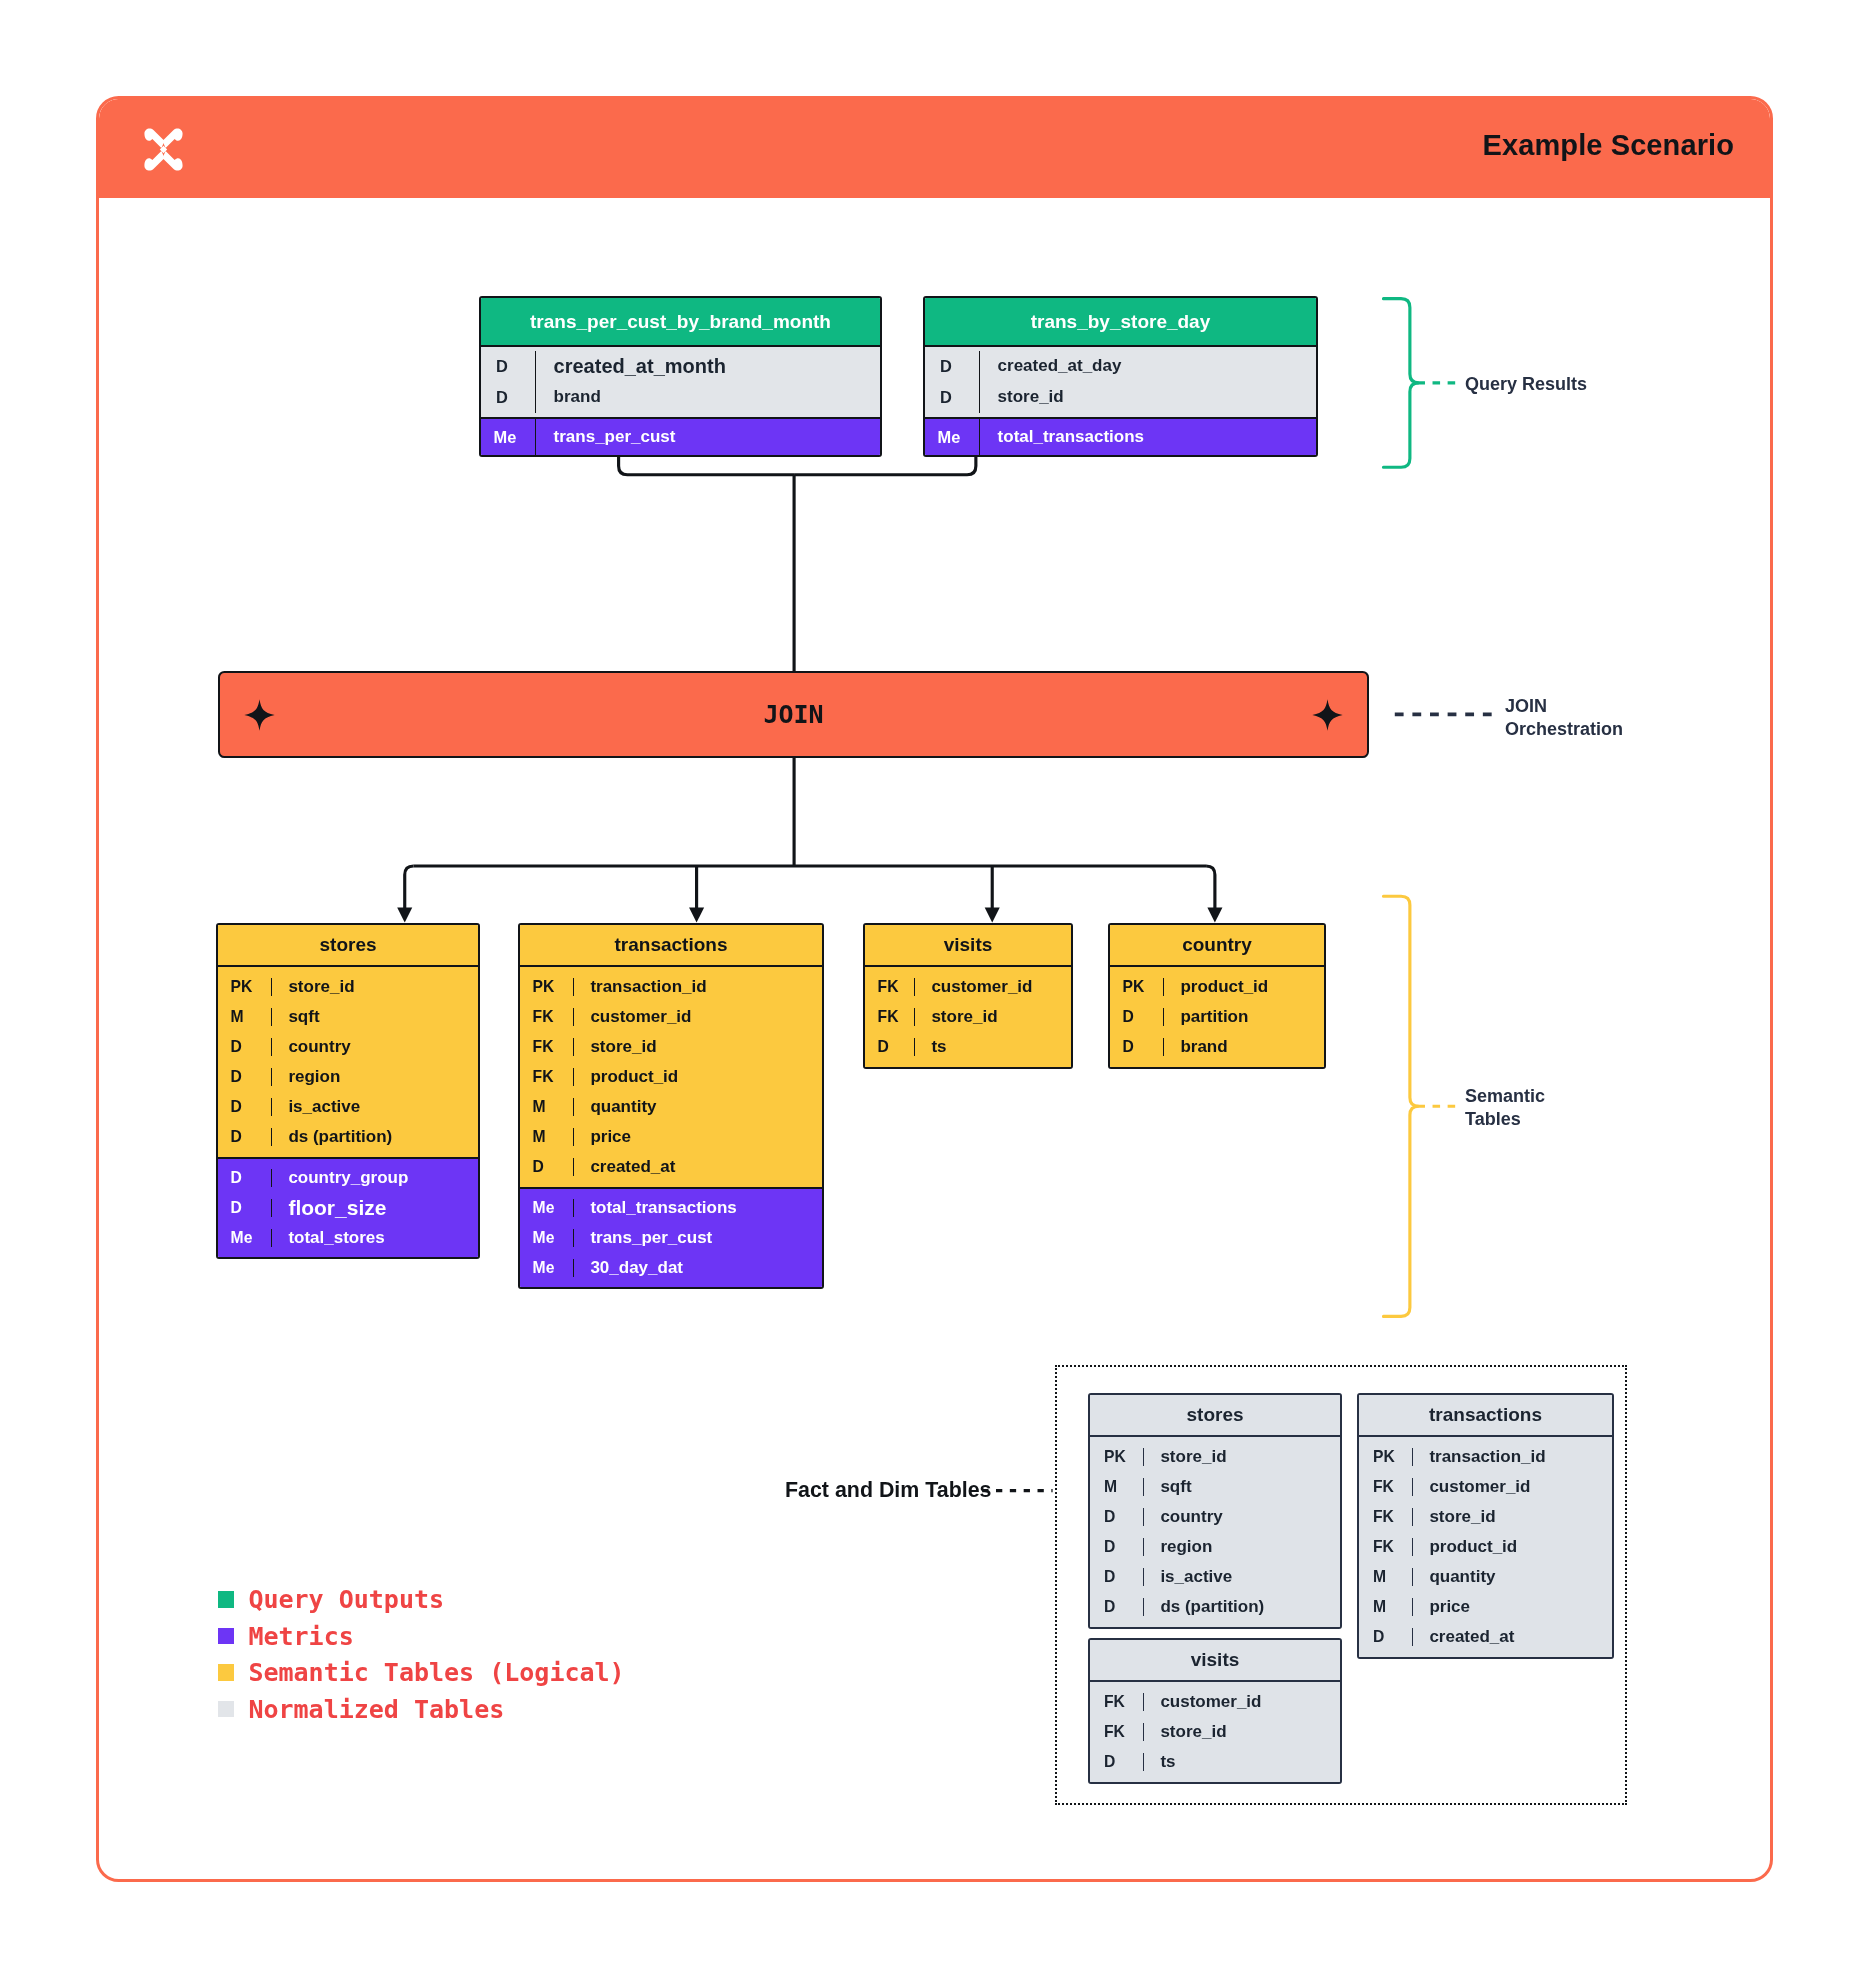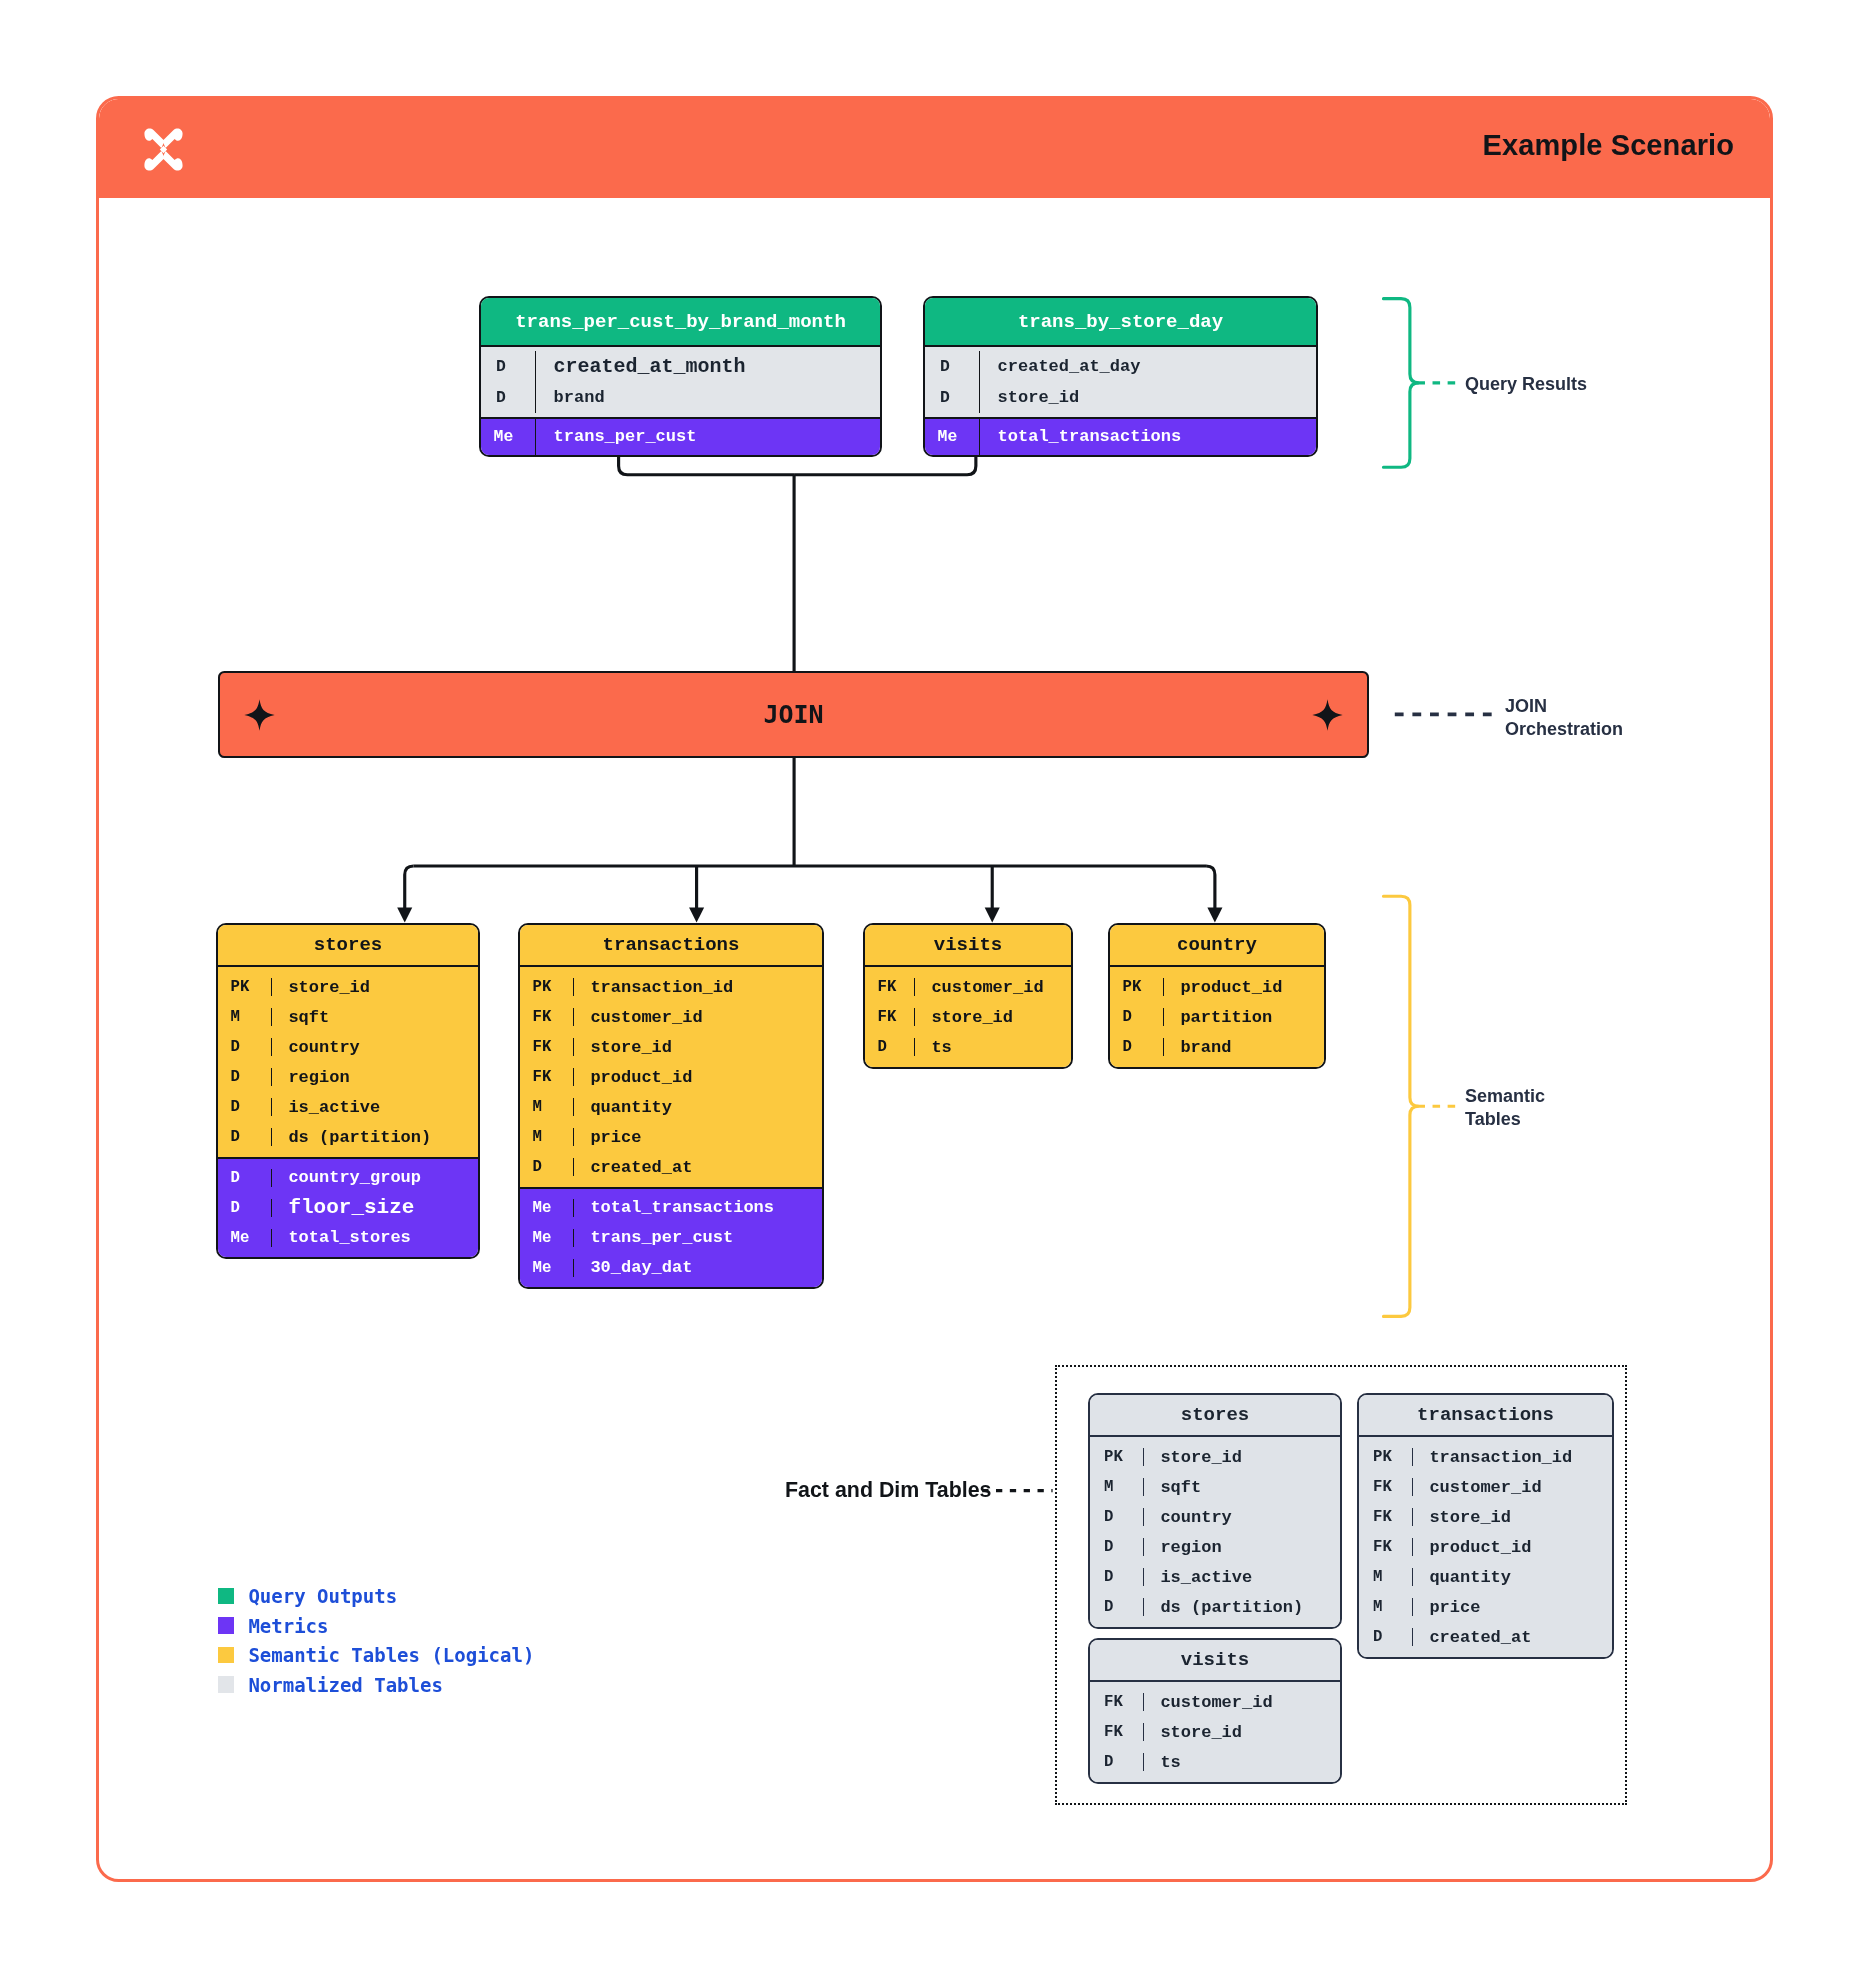--- a/index.html
+++ b/index.html
@@ -35,24 +35,24 @@
     letter-spacing:0.1px;
   }
 
   
   #canvas { position:absolute; left:0; top:99px; width:1677px; height:1687px; }
 
   
   .tbl {
     position:absolute;
     border:2.5px solid #111418;
-    border-radius:10px;
+    border-radius:3px;
     box-sizing:border-box;
     overflow:hidden;
-    font-family:Liberation Mono, monospace;
+    font-family:Liberation Sans, sans-serif;
   }
   .tbl .thead {
     text-align:center;
     font-weight:700;
     box-sizing:border-box;
     display:flex; align-items:center; justify-content:center;
   }
   .rowgrp { box-sizing:border-box; }
   .row { display:flex; align-items:center; box-sizing:border-box; }
   .row .k {
@@ -123,21 +123,21 @@
     font-size:21.4px; font-weight:700; color:#111418;
     white-space:nowrap;
   }
 
   
   #legend { position:absolute; left:119px; top:1387px; }
   .leg-row { display:flex; align-items:center; margin-bottom:7.5px; }
   .leg-sw { width:16.4px; height:16.4px; margin-right:14px; flex:0 0 auto; }
   .leg-txt {
     font-family:"DejaVu Sans Mono", monospace;
-    font-size:19px; font-weight:700; color:#1d4ed8;
+    font-size:25px; font-weight:700; color:#ef4444;
     white-space:nowrap;
   }
 </style>
 </head>
 <body>
 
 <div id="card">
 
   <div id="header">
     <div id="logo">

